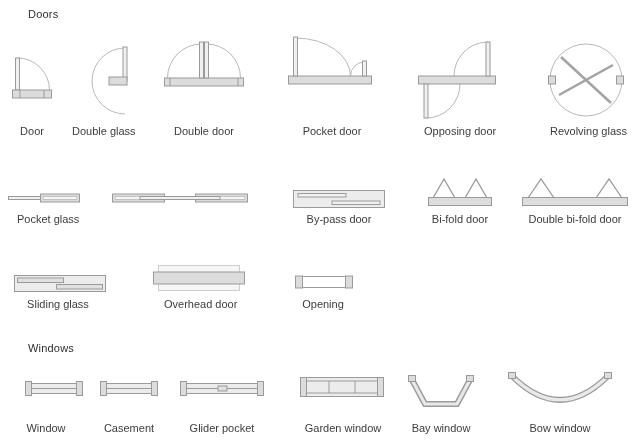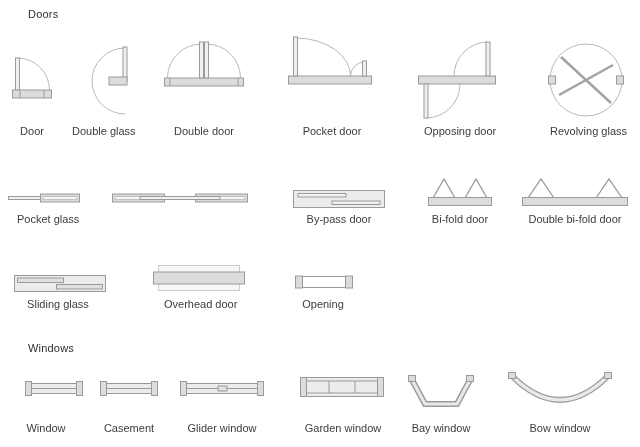--- a/index.html
+++ b/index.html
@@ -210,21 +210,21 @@
 
   <div class="sym" style="left:180px;top:381px">
     <svg width="84" height="15" viewBox="0 0 84 15">
       <rect class="frame" x="4" y="2.5" width="76" height="10"></rect>
       <line class="line" x1="4" y1="7.5" x2="80" y2="7.5"></line>
       <rect class="panel" x="38" y="5" width="9" height="5"></rect>
       <rect class="wall" x="0.5" y="0.5" width="6" height="14"></rect>
       <rect class="wall" x="77.5" y="0.5" width="6" height="14"></rect>
     </svg>
   </div>
-  <div class="lbl" style="left:180px;top:422px;width:84px">Glider window</div>
+  <div class="lbl" style="left:180px;top:422px;width:84px">Glider pocket</div>
 
   <div class="sym" style="left:300px;top:377px">
     <svg width="84" height="20" viewBox="0 0 84 20">
       <rect class="frame" x="0.5" y="0.5" width="83" height="19"></rect>
       <rect class="frame" x="5" y="4" width="74" height="12"></rect>
       <line class="line" x1="29" y1="4" x2="29" y2="16"></line>
       <line class="line" x1="55" y1="4" x2="55" y2="16"></line>
       <rect class="wall" x="0.5" y="0.5" width="6" height="19"></rect>
       <rect class="wall" x="77.5" y="0.5" width="6" height="19"></rect>
     </svg>

